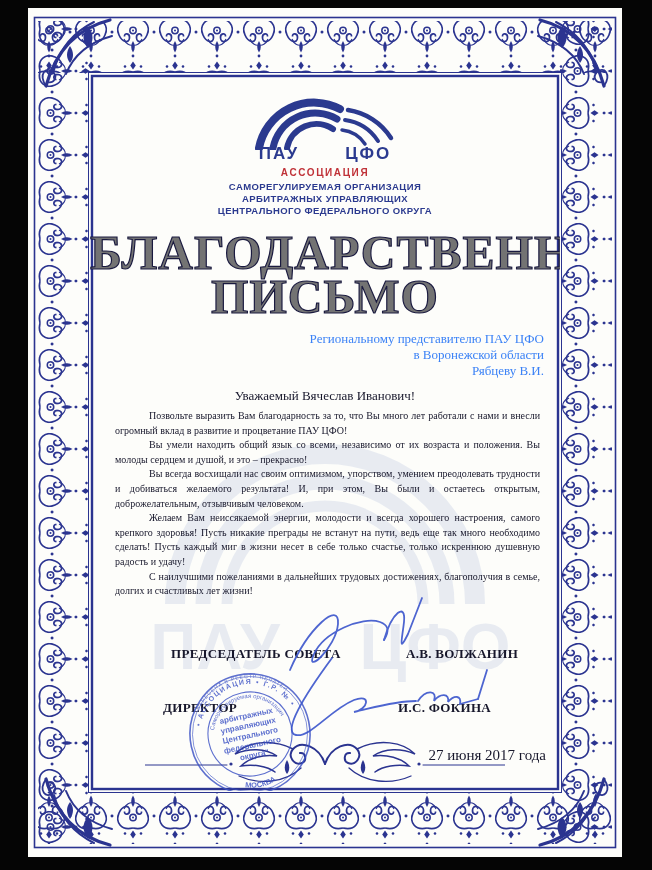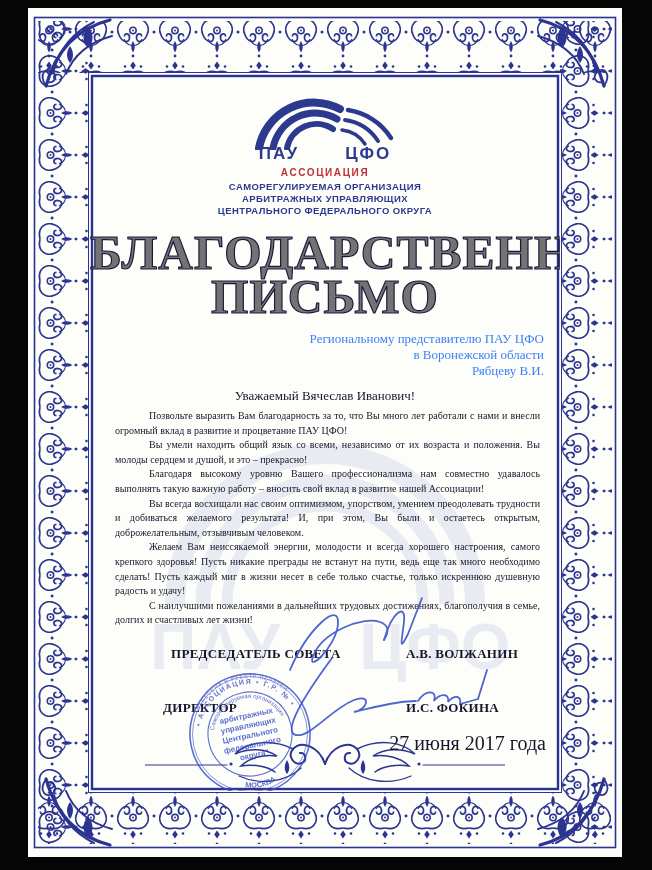--- a/index.html
+++ b/index.html
@@ -26,21 +26,21 @@
   .recipient{margin-top:12px;padding-right:16px;text-align:right;font-size:13px;line-height:16px;
              color:#3b82f6;position:relative;z-index:2;}
   .salutation{margin-top:9px;text-align:center;font-size:13px;color:#17172b;position:relative;z-index:2;}
 
   .body-text{margin-top:5px;padding:0 20px 0 25px;font-size:10px;line-height:14.6px;
              text-align:justify;color:#17172b;position:relative;z-index:2;}
   .para{margin:0;text-indent:34px;}
 
   .sig-label{position:absolute;font-weight:bold;font-size:13px;letter-spacing:.3px;color:#17172b;z-index:2;}
   .sig-name{position:absolute;font-weight:bold;font-size:13px;letter-spacing:.3px;color:#17172b;z-index:2;}
-  .date-line{position:absolute;right:14px;top:658px;font-size:20px;color:#17172b;z-index:2;}
+  .date-line{position:absolute;right:14px;top:673px;font-size:15px;color:#17172b;z-index:2;}
 
   .abs{position:absolute;}
   .watermark{position:absolute;left:15px;top:360px;opacity:.16;z-index:0;}
 </style>
 </head>
 <body>
 
 <div class="screen">
   <div class="page">
 
@@ -140,30 +140,29 @@
           <div>Региональному представителю ПАУ ЦФО</div>
           <div>в Воронежской области</div>
           <div>Рябцеву В.И.</div>
         </div>
 
         <div class="salutation">Уважаемый Вячеслав Иванович!</div>
 
         <div class="body-text">
           <p class="para">Позвольте выразить Вам благодарность за то, что Вы много лет работали с нами и внесли огромный вклад в развитие и процветание ПАУ ЦФО!</p>
           <p class="para">Вы умели находить общий язык со всеми, независимо от их возраста и положения. Вы молоды сердцем и душой, и это – прекрасно!</p>
-          <p class="para">Благодаря высокому уровню Вашего профессионализма нам совместно удавалось выполнять такую важную работу – вносить свой вклад в развитие нашей Ассоциации!</p>
           <p class="para">Вы всегда восхищали нас своим оптимизмом, упорством, умением преодолевать трудности и добиваться желаемого результата! И, при этом, Вы были и остаетесь открытым, доброжелательным, отзывчивым человеком.</p>
           <p class="para">Желаем Вам неиссякаемой энергии, молодости и всегда хорошего настроения, самого крепкого здоровья! Пусть никакие преграды не встанут на пути, ведь еще так много необходимо сделать! Пусть каждый миг в жизни несет в себе только счастье, только искреннюю душевную радость и удачу!</p>
           <p class="para">С наилучшими пожеланиями в дальнейших трудовых достижениях, благополучия в семье, долгих и счастливых лет жизни!</p>
         </div>
 
         <span class="sig-label" style="left:81px;top:572px;">ПРЕДСЕДАТЕЛЬ СОВЕТА</span>
         <span class="sig-name" style="left:316px;top:572px;">А.В. ВОЛЖАНИН</span>
         <span class="sig-label" style="left:73px;top:626px;">ДИРЕКТОР</span>
-        <span class="sig-name" style="left:316px;top:626px;text-align:right;">И.С. ФОКИНА</span>
+        <span class="sig-name" style="left:308px;top:626px;text-align:right;">И.С. ФОКИНА</span>
 
         <svg class="abs" style="left:188px;top:520px;z-index:3;" width="170" height="95" viewBox="0 0 170 95">
           <g fill="none" stroke="#3b55cc" stroke-width="1.8" stroke-linecap="round" opacity=".9">
             <path d="M12 76 C30 34 62 6 60 30 C58 54 26 82 36 60 C46 38 84 22 102 28 C110 31 112 36 106 46"></path>
             <path d="M106 46 C114 18 128 8 126 28 C124 46 120 60 130 40 L144 4"></path>
           </g>
         </svg>
         <svg class="abs" style="left:178px;top:576px;z-index:3;" width="220" height="92" viewBox="0 0 220 92">
           <g fill="none" stroke="#3b55cc" stroke-width="1.8" stroke-linecap="round" opacity=".9">
             <path d="M64 8 C36 46 14 82 28 85 C42 88 62 60 86 50 C104 43 100 60 86 62 C108 57 128 51 148 51"></path>

